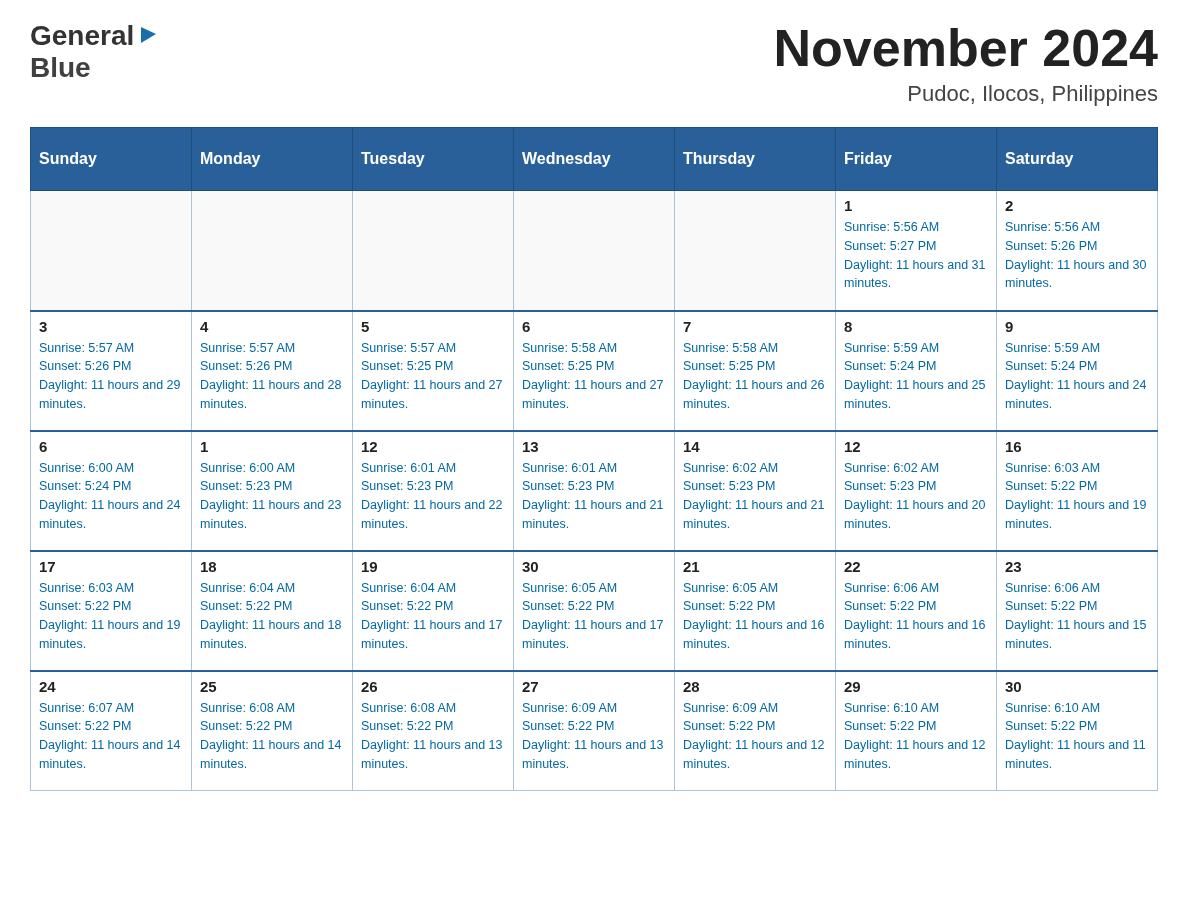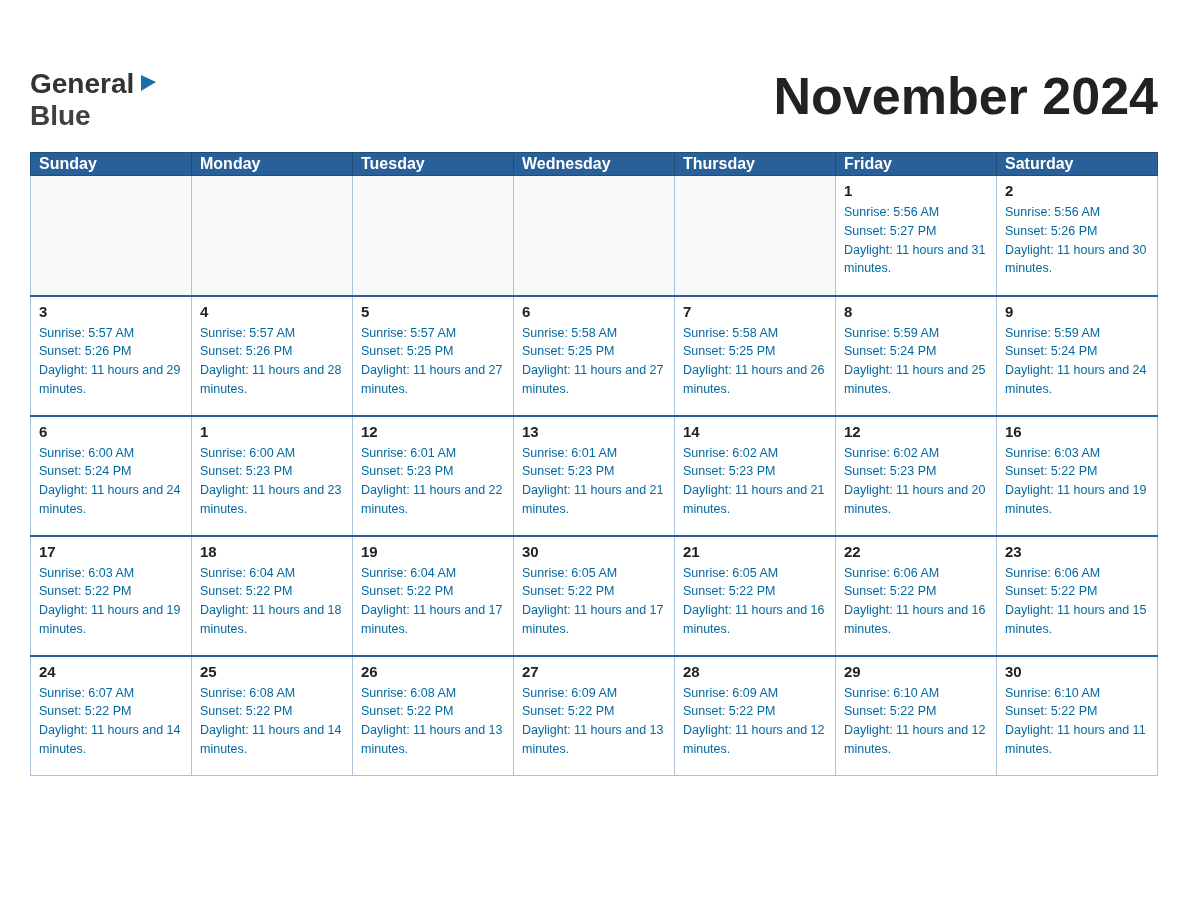--- a/index.html
+++ b/index.html
@@ -8,21 +8,20 @@
       background: #fff;
       width: 1188px;
       min-height: 918px;
       padding: 20px 30px;
     }
     .header {
       display: flex;
       justify-content: space-between;
       align-items: flex-start;
       margin-bottom: 20px;
-      margin-top: 48px;
     }
     .logo {
       display: flex;
       flex-direction: column;
       align-items: flex-start;
     }
     .title-block {
       text-align: right;
     }
     .month-title {
@@ -39,21 +38,21 @@
     .calendar {
       width: 100%;
       border-collapse: collapse;
       border: 1px solid #2a6099;
     }
     .calendar th {
       background: #2a6099;
       color: #fff;
       font-size: 16px;
       font-weight: bold;
-      padding: 2px 8px;
+      padding: 22px 8px;
       text-align: left;
       border: 1px solid #1e4f7a;
       margin-left: 40px;
     }
     .calendar td {
       vertical-align: top;
       padding: 6px 8px;
       border: 1px solid #aac4dc;
       width: calc(100% / 7);
       font-size: 13px;
@@ -105,20 +104,21 @@
             <polygon points="5,4 20,11 5,20" fill="#1a6fa8"></polygon>
           </svg>
       </span>
     </div>
     <div>
       <span style="font-size:28px;font-weight:bold;color:#404040;">Blue</span>
     </div>
   </div>
   <div class="title-block">
     <div class="month-title">November 2024</div>
+    <div class="location">Pudoc, Ilocos, Philippines</div>
   </div>
 </div>
 
 <table class="calendar">
   <thead>
     <tr>
     <th>Sunday</th>
         <th>Monday</th>
         <th>Tuesday</th>
         <th>Wednesday</th>

